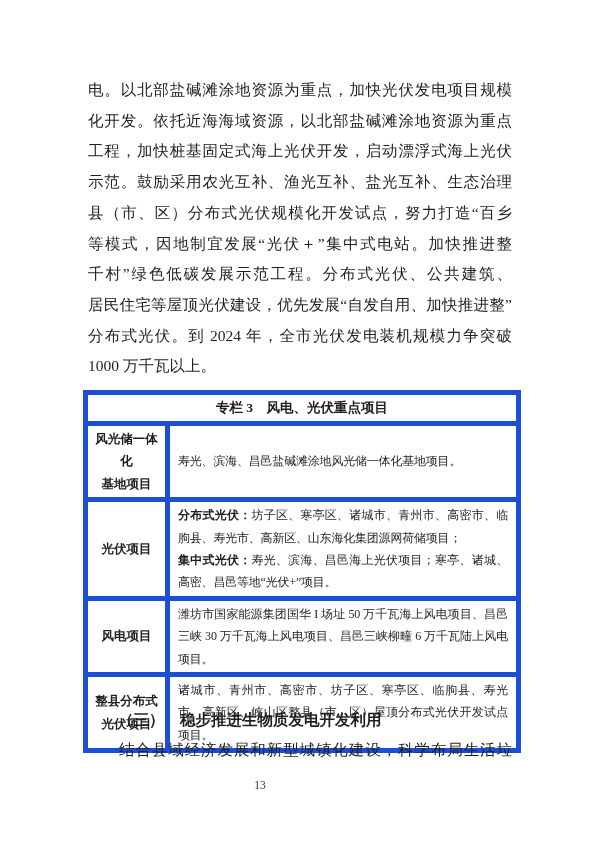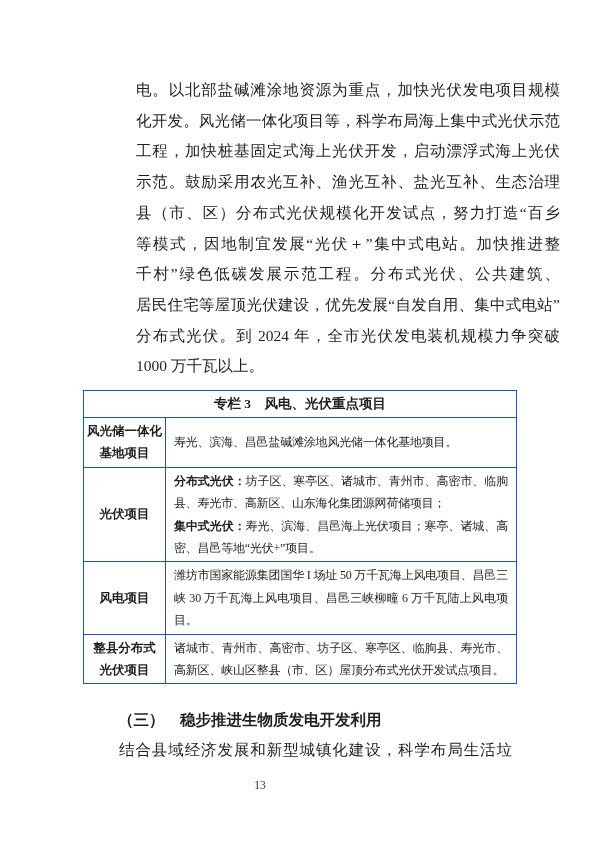--- a/index.html
+++ b/index.html
@@ -17,21 +17,20 @@
     color: #1f1f1f;
     overflow: hidden;
   }
 
   
   .para-top {
     position: absolute;
     left: 88px;
     top: 75px;
     width: 424px;
-    margin-left: 48px;
   }
   .body-line {
     font-size: 15.5px;
     line-height: 30.7px;
     text-align: justify;
     text-align-last: justify;
     text-justify: inter-character;
     white-space: nowrap;
     letter-spacing: 0;
   }
@@ -45,21 +44,21 @@
     position: absolute;
     left: 83px;
     top: 390px;
     width: 433px;
     border-collapse: collapse;
     table-layout: fixed;
   }
   .project-table col.c1 { width: 82px; }
   .project-table col.c2 { width: 351px; }
   .project-table td {
-    border: 1px solid #1d4ed8;
+    border: 5px solid #1d4ed8;
     vertical-align: middle;
   }
   .table-title-cell {
     text-align: center;
     font-weight: bold;
     font-size: 13.5px;
     line-height: 20px;
     padding: 3px 0;
   }
   .label-cell {
@@ -118,27 +117,27 @@
     color: #333333;
   }
 </style>
 </head>
 <body>
 
 <div class="page">
 
   <div class="para-top">
     <div class="body-line">电。以北部盐碱滩涂地资源为重点，加快光伏发电项目规模</div>
-    <div class="body-line">化开发。风光储一体化项目等，科学布局海上集中式光伏示范</div>
+    <div class="body-line">化开发。依托近海海域资源，以北部盐碱滩涂地资源为重点</div>
     <div class="body-line">工程，加快桩基固定式海上光伏开发，启动漂浮式海上光伏</div>
     <div class="body-line">示范。鼓励采用农光互补、渔光互补、盐光互补、生态治理</div>
     <div class="body-line">县（市、区）分布式光伏规模化开发试点，努力打造“百乡</div>
     <div class="body-line">等模式，因地制宜发展“光伏＋”集中式电站。加快推进整</div>
     <div class="body-line">千村”绿色低碳发展示范工程。分布式光伏、公共建筑、</div>
-    <div class="body-line">居民住宅等屋顶光伏建设，优先发展“自发自用、集中式电站”</div>
+    <div class="body-line">居民住宅等屋顶光伏建设，优先发展“自发自用、加快推进整”</div>
     <div class="body-line">分布式光伏。到 2024 年，全市光伏发电装机规模力争突破</div>
     <div class="body-line last">1000 万千瓦以上。</div>
   </div>
 
   <table class="project-table">
     <colgroup>
         <col class="c1">
         <col class="c2">
       </colgroup>
     <tbody>

